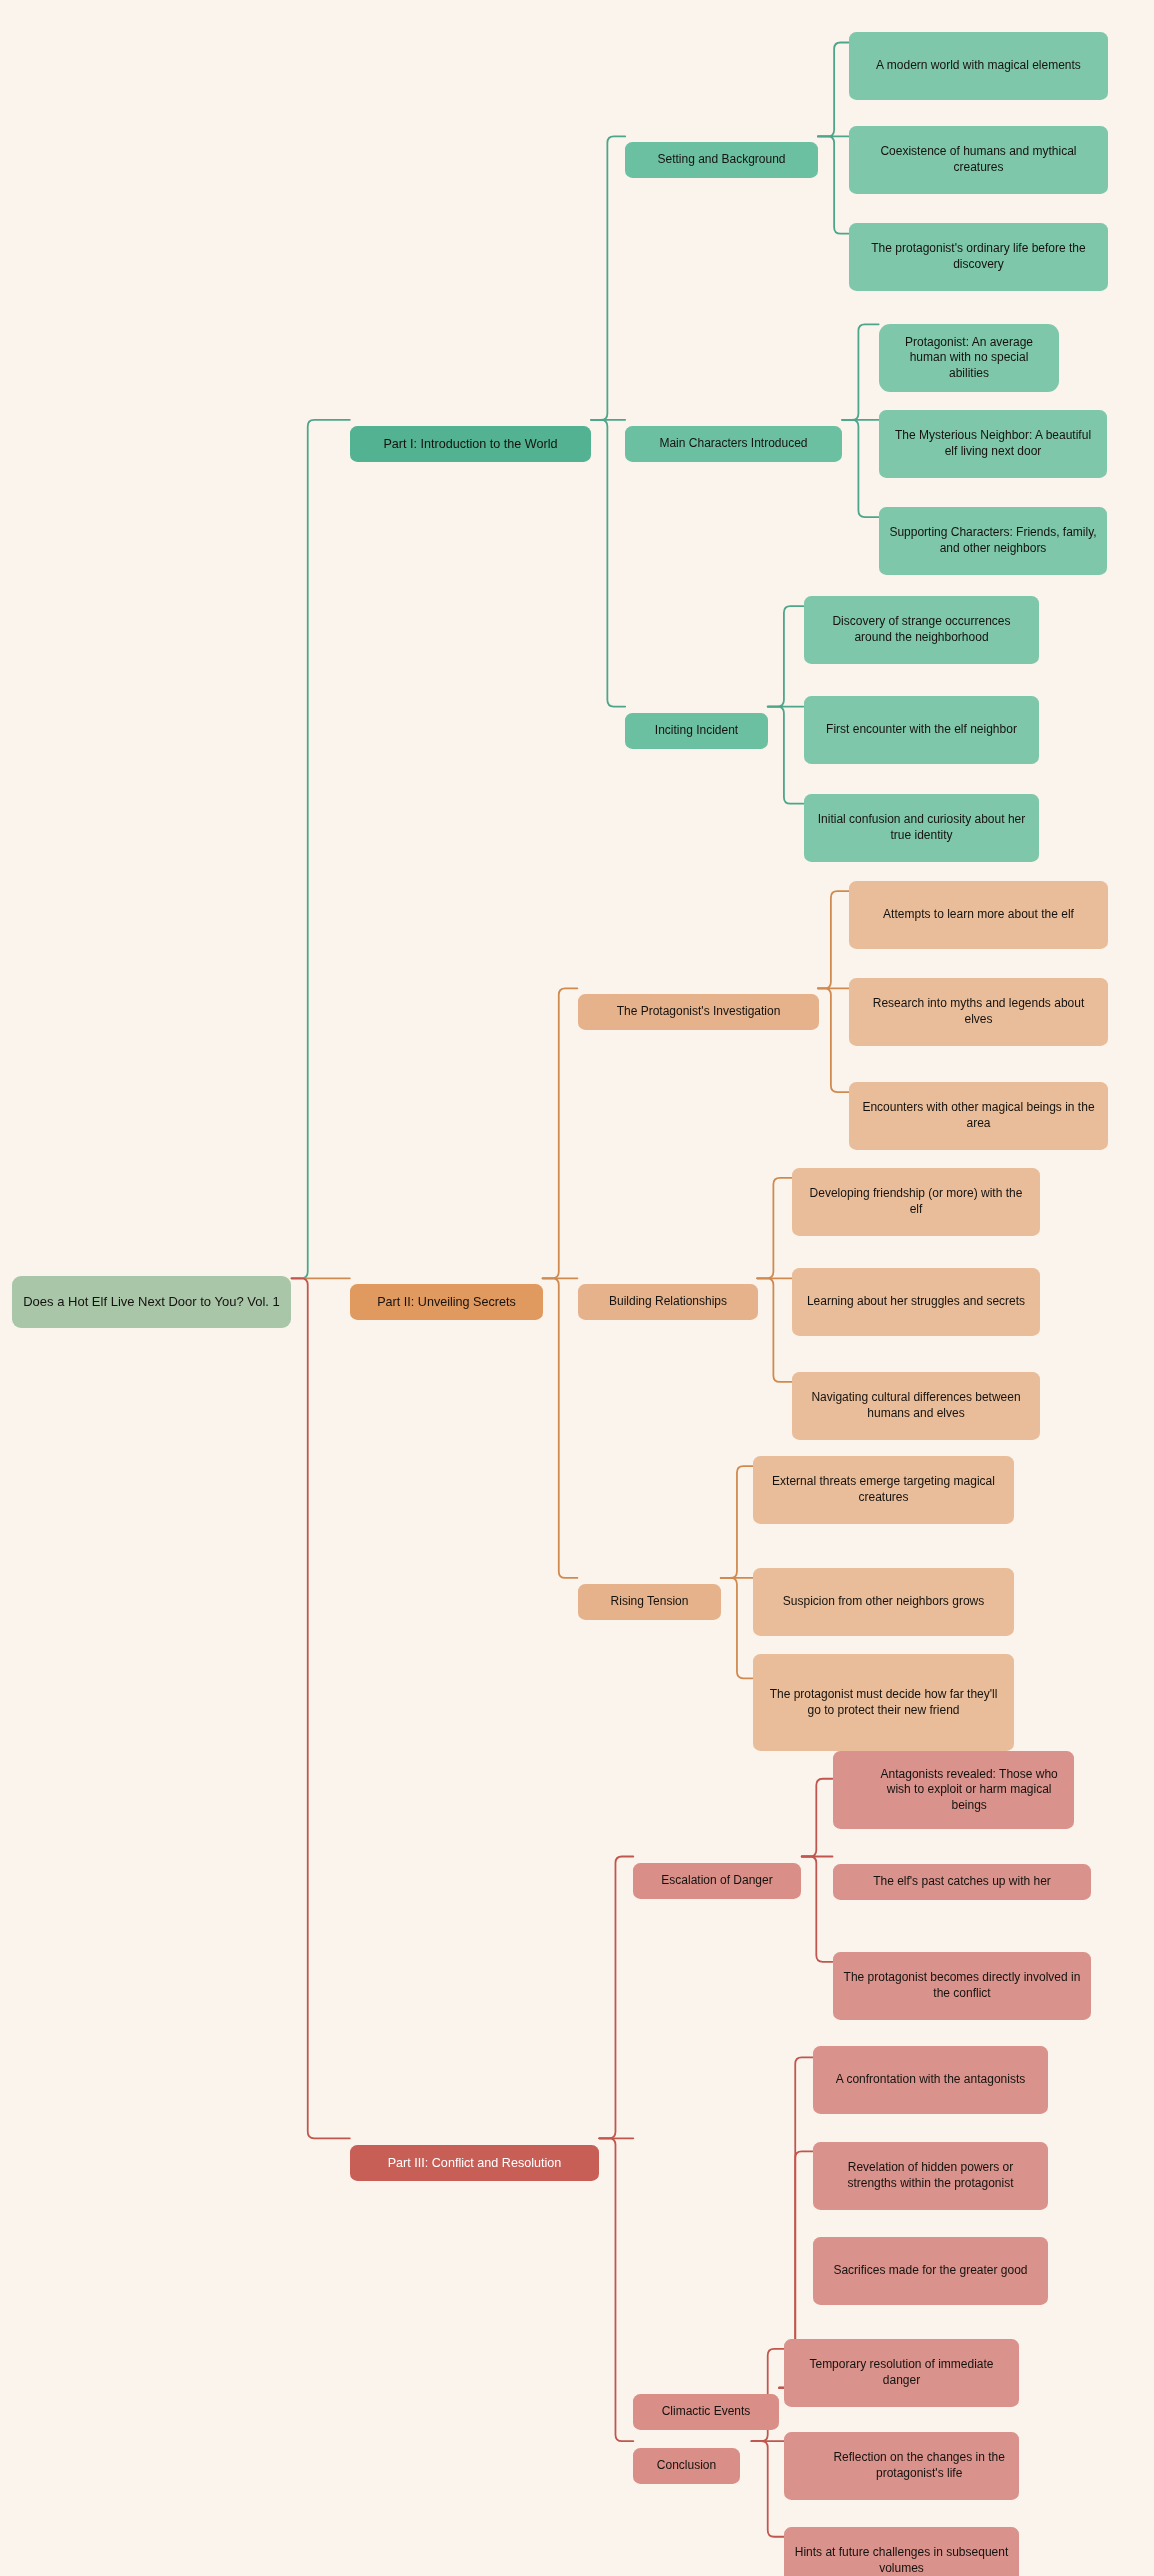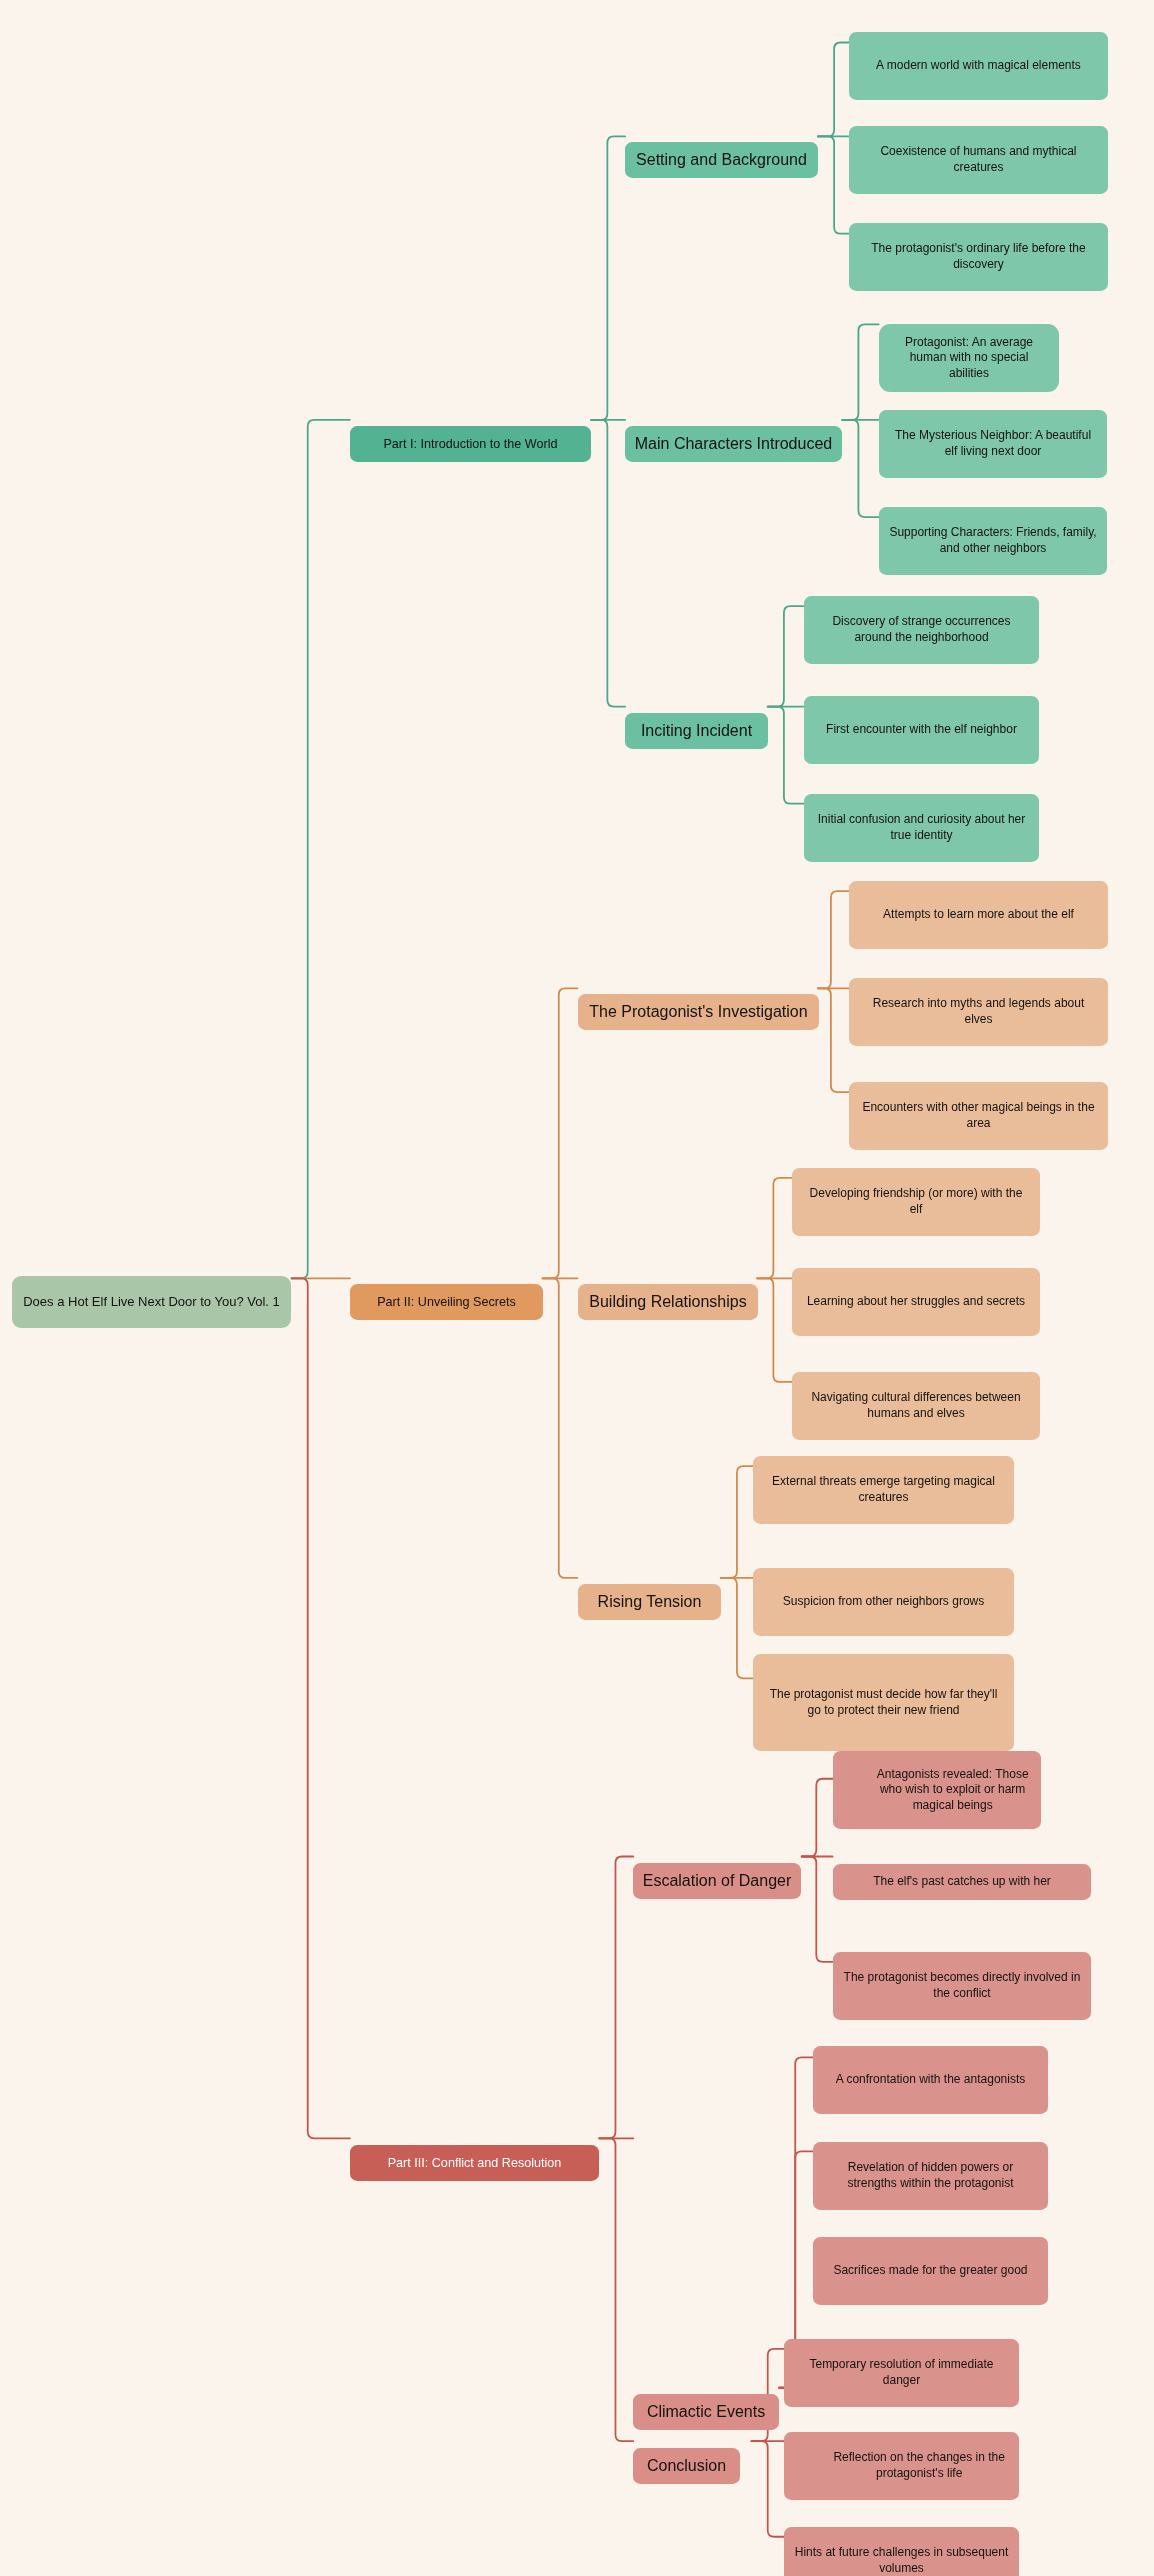--- a/index.html
+++ b/index.html
@@ -26,21 +26,21 @@
   }
   .node.root{
     background:#a9c6a9;
     font-size:13px;
     border-radius:9px;
   }
   .node.l1{font-size:12.6px;}
   .node.l1.green{background:#52b292;}
   .node.l1.orange{background:#e09a5f;}
   .node.l1.red{background:#c85f57;color:#ffffff;}
-  .node.l2{font-size:16px;}
+  .node.l2{font-size:12px;}
   .node.l2.green{background:#6cc0a2;}
   .node.l2.orange{background:#e6b28b;}
   .node.l2.red{background:#d98f88;}
   .node.l3{font-size:12px;}
   .node.l3.green{background:#7fc7ab;}
   .node.l3.orange{background:#e9bd99;}
   .node.l3.red{background:#d9938c;}
 </style>
 </head>
 <body>
@@ -136,21 +136,21 @@
   <div class="node l3 orange" style="left:792px;top:1348px;width:248px;height:68px;">Navigating cultural differences between humans and elves</div>
 
   <div class="node l2 orange" style="left:578px;top:1560px;width:143px;height:36px;">Rising Tension</div>
   <div class="node l3 orange" style="left:753px;top:1432px;width:261px;height:68px;">External threats emerge targeting magical creatures</div>
   <div class="node l3 orange" style="left:753px;top:1544px;width:261px;height:68px;">Suspicion from other neighbors grows</div>
   <div class="node l3 orange" style="left:753px;top:1630px;width:261px;height:97px;">The protagonist must decide how far they'll go to protect their new friend</div>
 
   <div class="node l1 red" style="left:350px;top:2121px;width:249px;height:36px;">Part III: Conflict and Resolution</div>
 
   <div class="node l2 red" style="left:633px;top:1839px;width:168px;height:36px;">Escalation of Danger</div>
-  <div class="node l3 red" style="left:833px;top:1727px;width:208px;height:78px;padding-left:41px;">Antagonists revealed: Those who wish to exploit or harm magical beings</div>
+  <div class="node l3 red" style="left:833px;top:1727px;width:241px;height:78px;padding-left:41px;">Antagonists revealed: Those who wish to exploit or harm magical beings</div>
   <div class="node l3 red" style="left:833px;top:1840px;width:258px;height:36px;">The elf's past catches up with her</div>
   <div class="node l3 red" style="left:833px;top:1928px;width:258px;height:68px;">The protagonist becomes directly involved in the conflict</div>
 
   <div class="node l2 red" style="left:633px;top:2370px;width:146px;height:36px;">Climactic Events</div>
   <div class="node l3 red" style="left:813px;top:2022px;width:235px;height:68px;">A confrontation with the antagonists</div>
   <div class="node l3 red" style="left:813px;top:2118px;width:235px;height:68px;">Revelation of hidden powers or strengths within the protagonist</div>
   <div class="node l3 red" style="left:813px;top:2213px;width:235px;height:68px;">Sacrifices made for the greater good</div>
 
   <div class="node l2 red" style="left:633px;top:2424px;width:107px;height:36px;">Conclusion</div>
   <div class="node l3 red" style="left:784px;top:2315px;width:235px;height:68px;">Temporary resolution of immediate danger</div>

